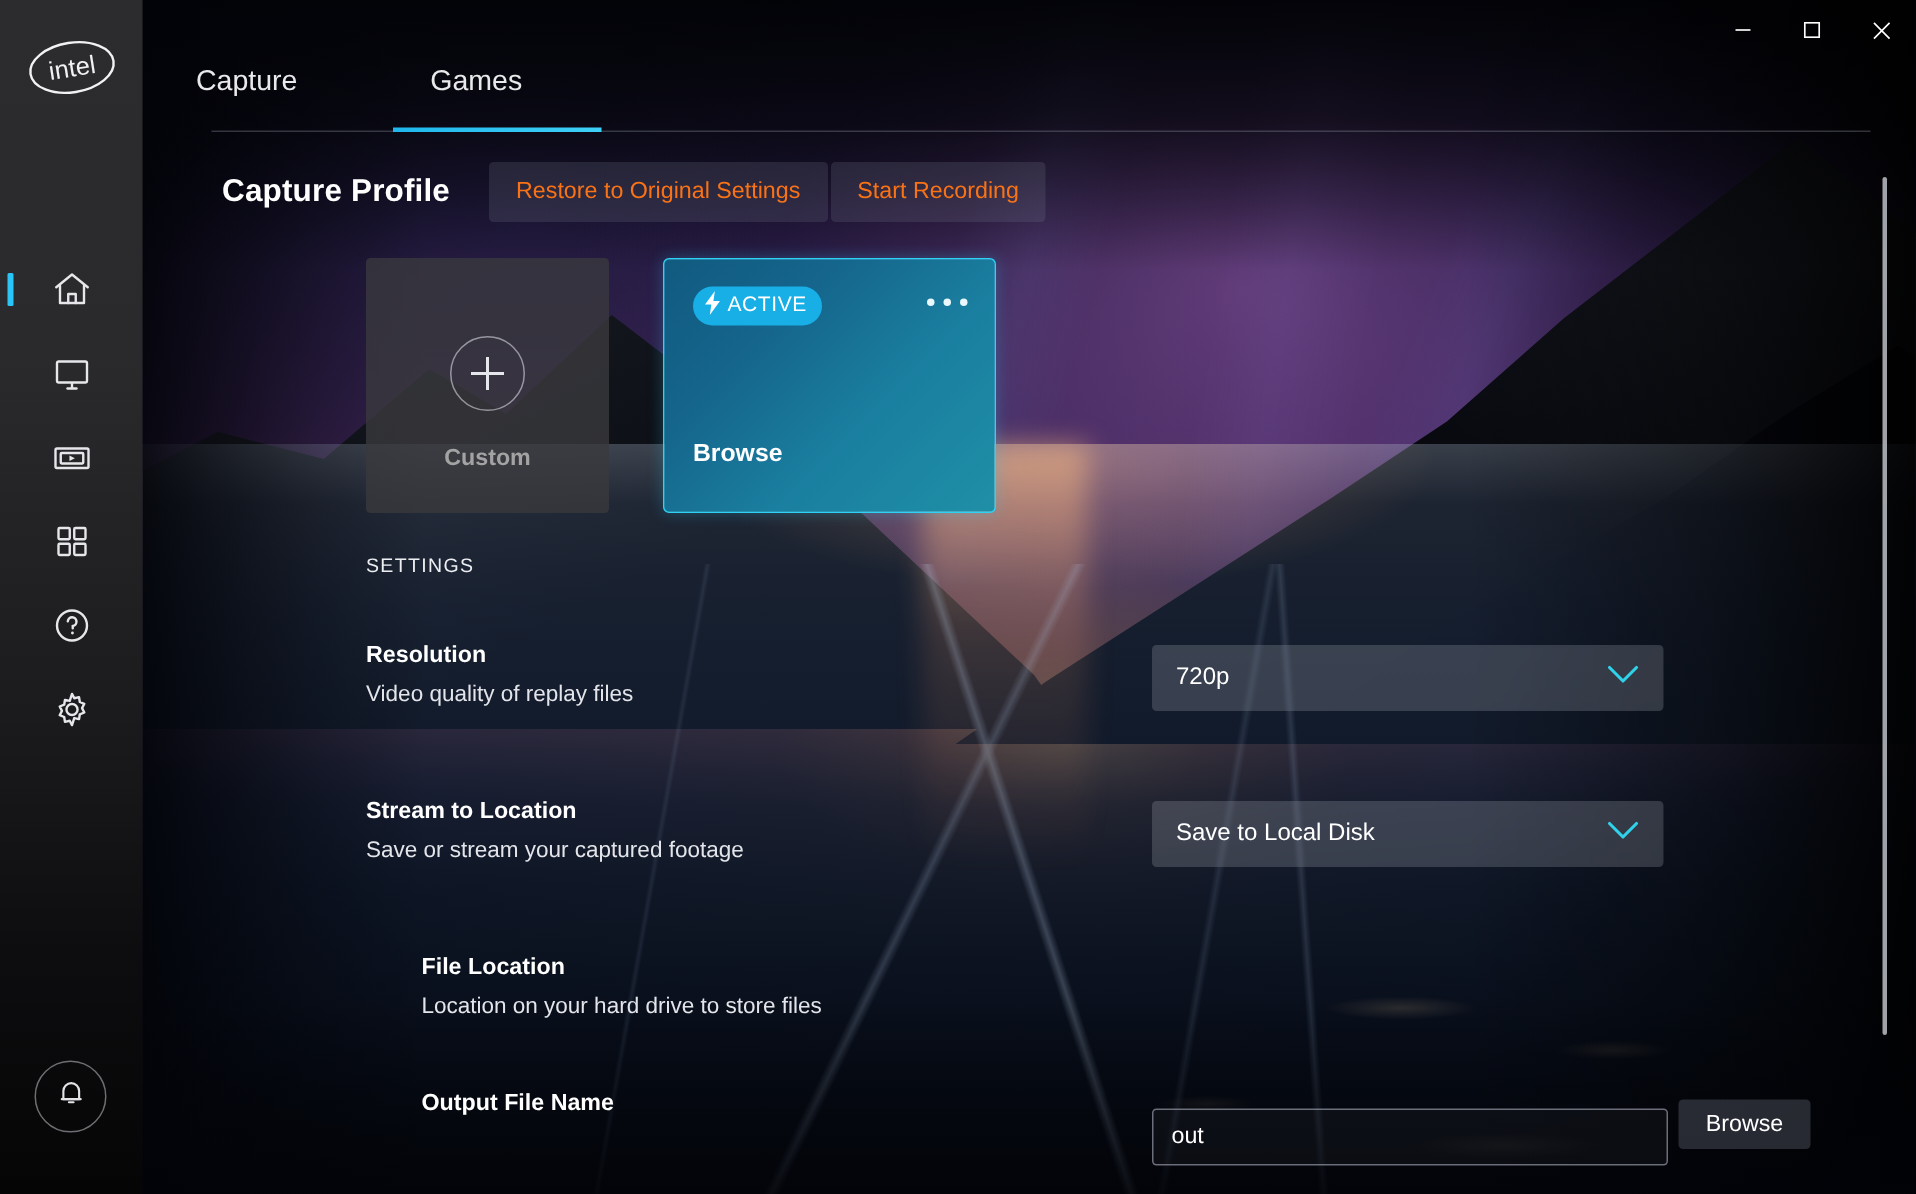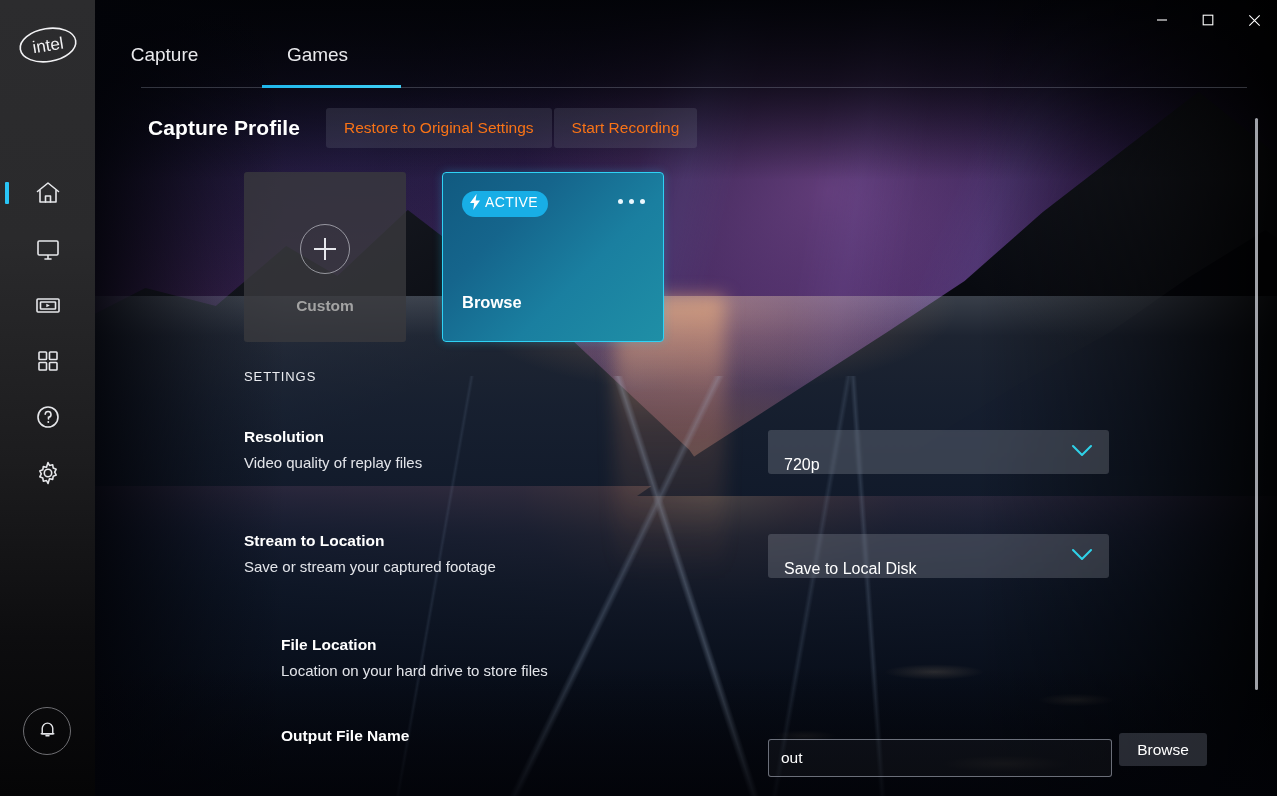--- a/index.html
+++ b/index.html
@@ -141,21 +141,21 @@
   .card-default-label { position:absolute; left:19px; bottom:29px; font-size:16.5px; font-weight:bold; color:#fff; }
 
   .settings-label { position:absolute; left:142px; top:274px; font-size:13px; letter-spacing:.9px; color:#eceef2; }
 
   .row { position:absolute; left:142px; width:1000px; }
   .row.indent { left:179px; }
   .row-title { font-size:15.5px; font-weight:bold; color:#fff; }
   .row-desc { margin-top:6px; font-size:15px; color:#e3e5ea; line-height:1.52; }
 
   .dropdown { position:absolute; width:341px; height:44px; border-radius:3px;
-    background:rgba(190,195,205,.22); display:flex; align-items:flex-end; cursor:pointer;
+    background:rgba(190,195,205,.22); display:flex; align-items:center; cursor:pointer;
     backdrop-filter:blur(1px); }
   .dropdown .dd-val { margin-left:16px; font-size:16px; color:#fff; }
   .dropdown .chev { position:absolute; right:16px; top:50%; transform:translateY(-50%); }
 
   .textfield { position:absolute; width:344px; height:38px; border:1px solid rgba(185,192,206,.55);
     border-radius:3px; background:rgba(255,255,255,.035); display:flex; align-items:center; cursor:text; }
   .textfield .tf-val { margin-left:12px; font-size:15.5px; color:#fff; }
   .textfield .tf-ph  { margin-left:12px; font-size:15.5px; color:rgba(225,228,236,.52); }
   .browse-btn { position:absolute; left:1017px; top:638px; width:88px; height:33px; border:none; border-radius:3px;
     background:rgba(126,132,148,.30); color:#fff; font-size:15.5px; font-family:"Liberation Sans", sans-serif; cursor:pointer; }

